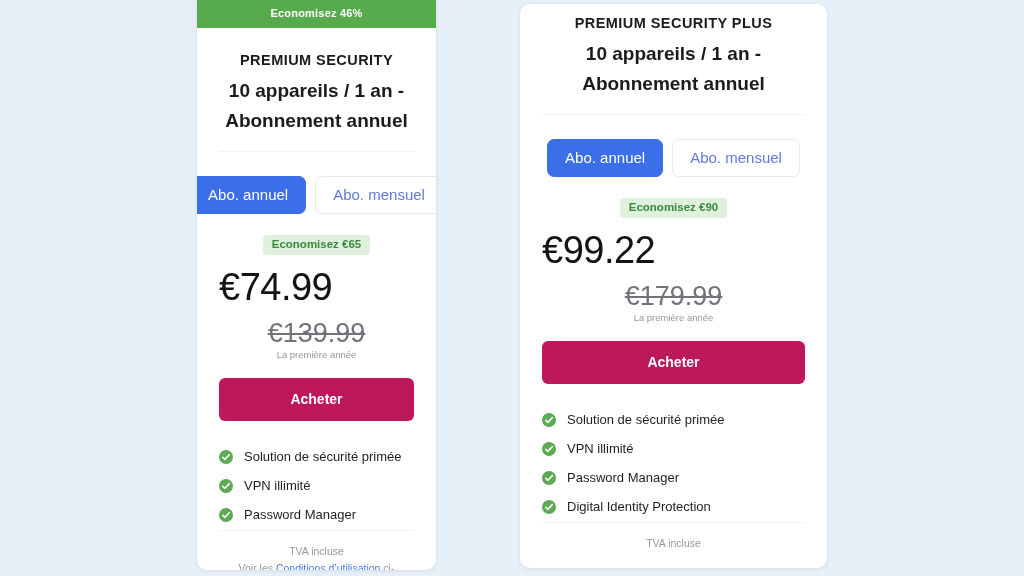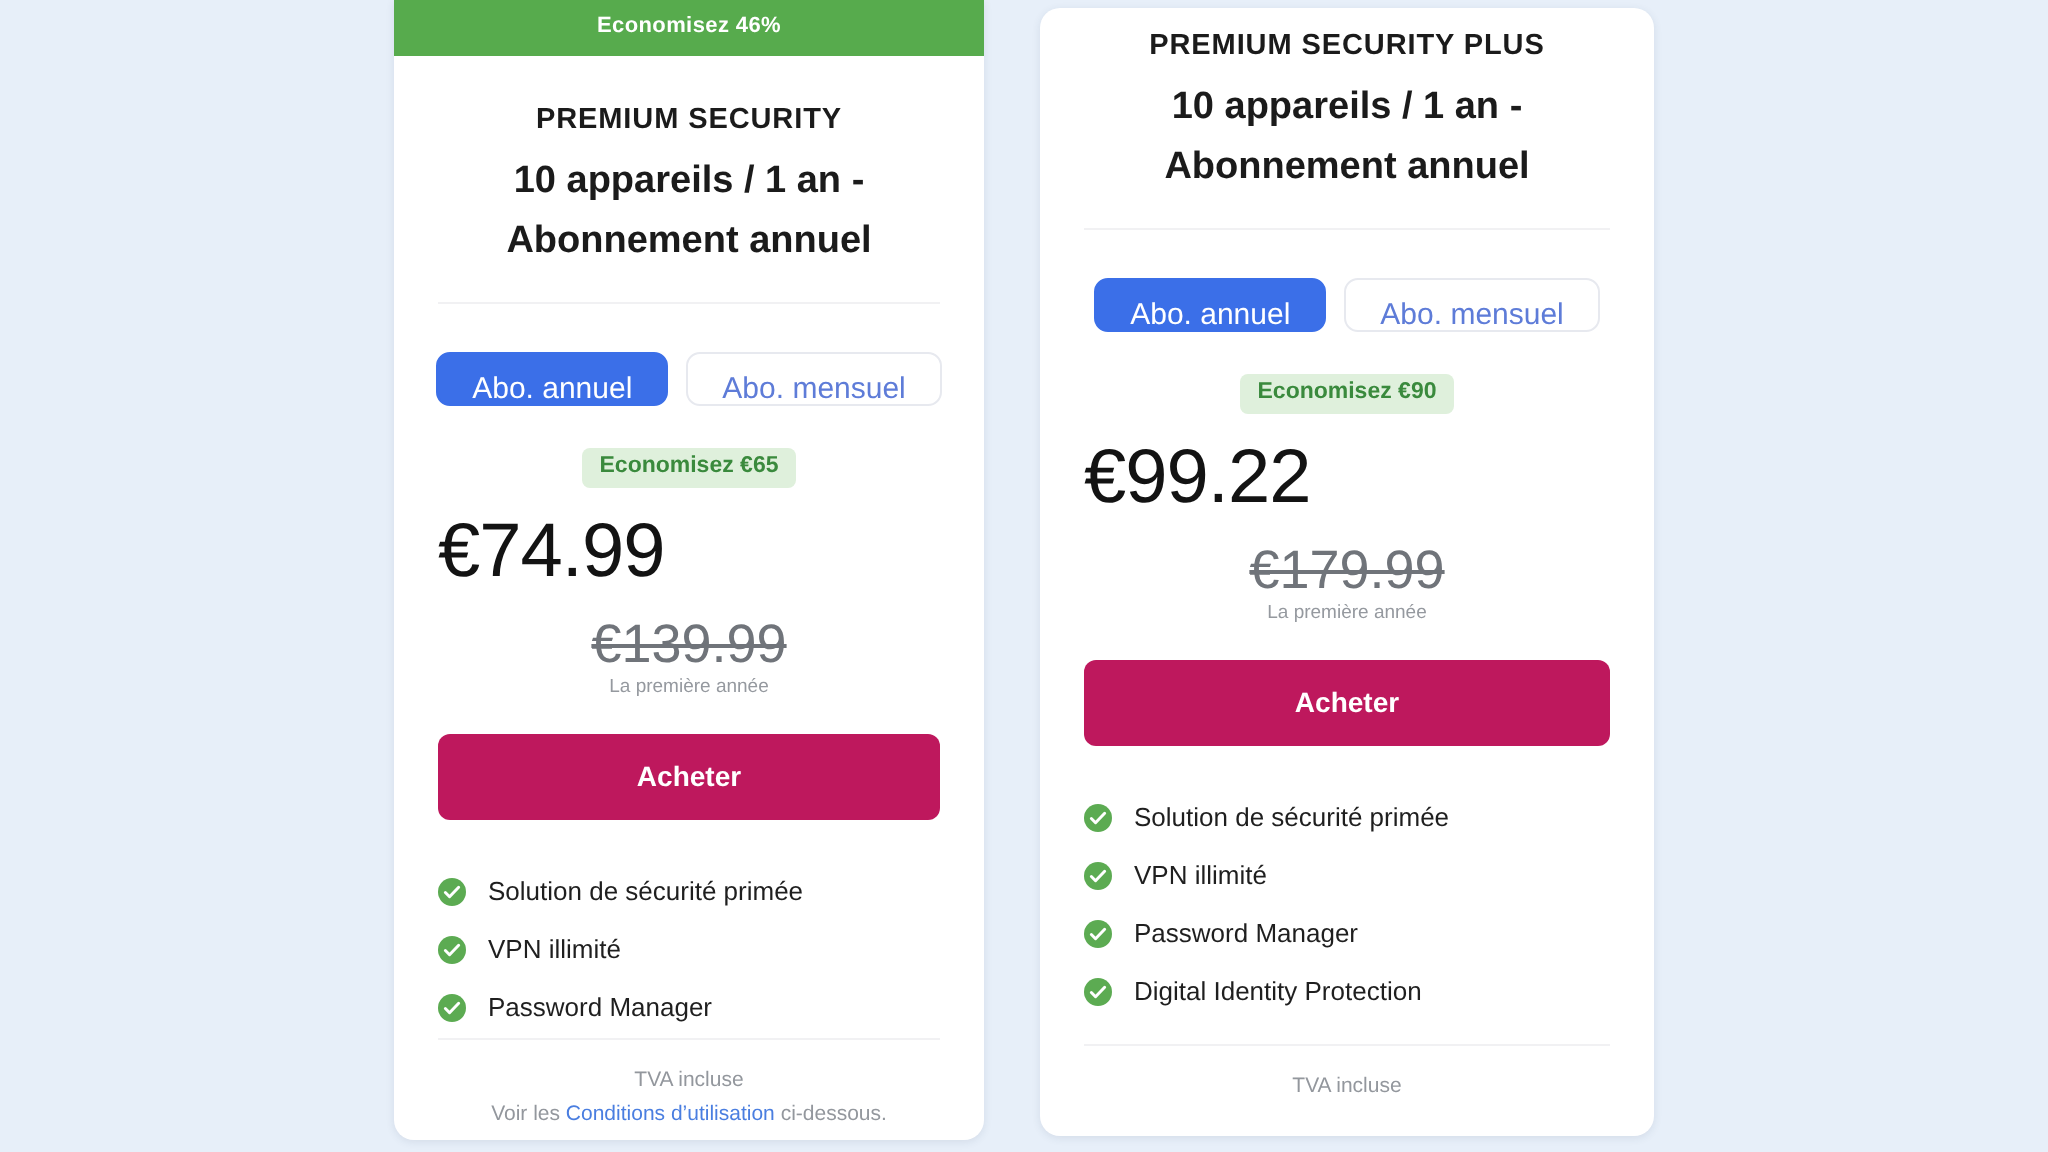--- a/index.html
+++ b/index.html
@@ -29,21 +29,21 @@
     background: #ffffff;
     border-radius: 0 0 10px 10px;
     box-shadow: 0 1px 4px rgba(40, 60, 90, 0.10);
     overflow: hidden;
     display: flex;
     flex-direction: column;
   }
 
   .card--left {
     left: 197px;
-    width: 295px;
+    width: 239px;
     height: 570px;
   }
 
   .card--right {
     left: 520px;
     width: 307px;
     height: 564px;
     border-radius: 10px;
     top: 4px;
   }
@@ -104,21 +104,21 @@
     display: flex;
     justify-content: center;
     gap: 9px;
     margin-top: 24px;
   }
 
   .toggle-btn {
     font-family: "Liberation Sans", sans-serif;
     font-size: 15px;
     border-radius: 7px;
-    padding: 10px 17px 0;
+    padding: 10px 17px 11px;
     line-height: 1;
     cursor: pointer;
     border: 1px solid transparent;
     white-space: nowrap;
   }
 
   .toggle-btn--active {
     background: #3b6fe8;
     color: #ffffff;
     border-color: #3b6fe8;

